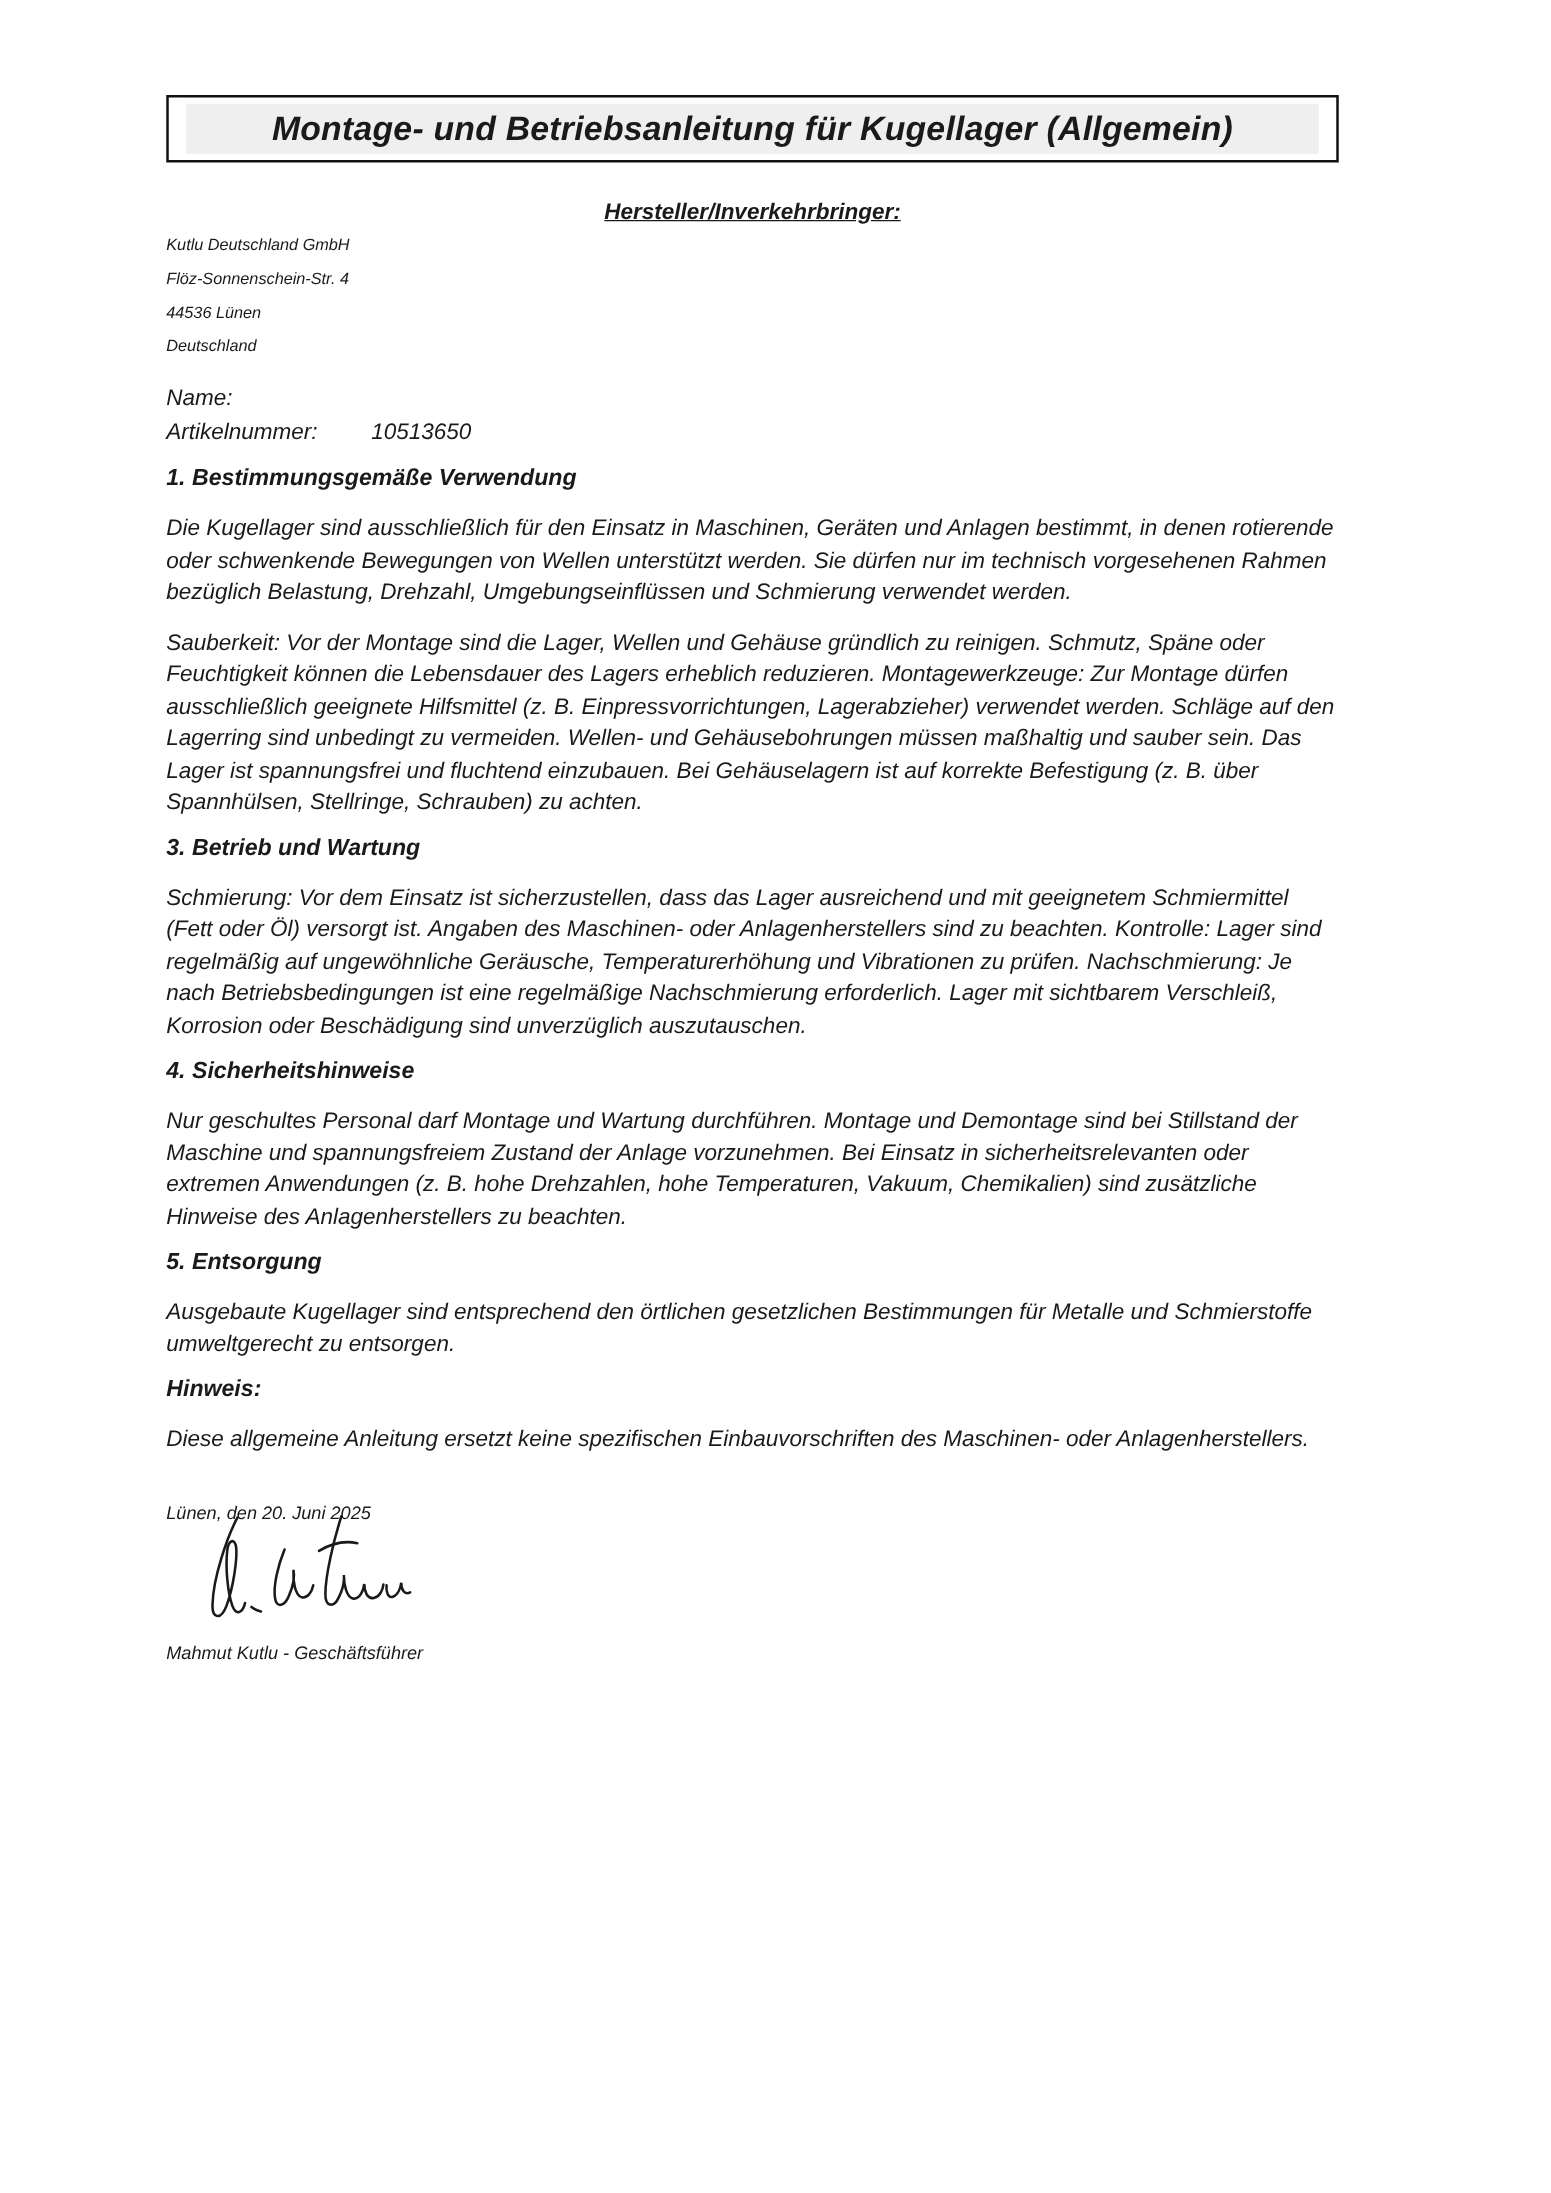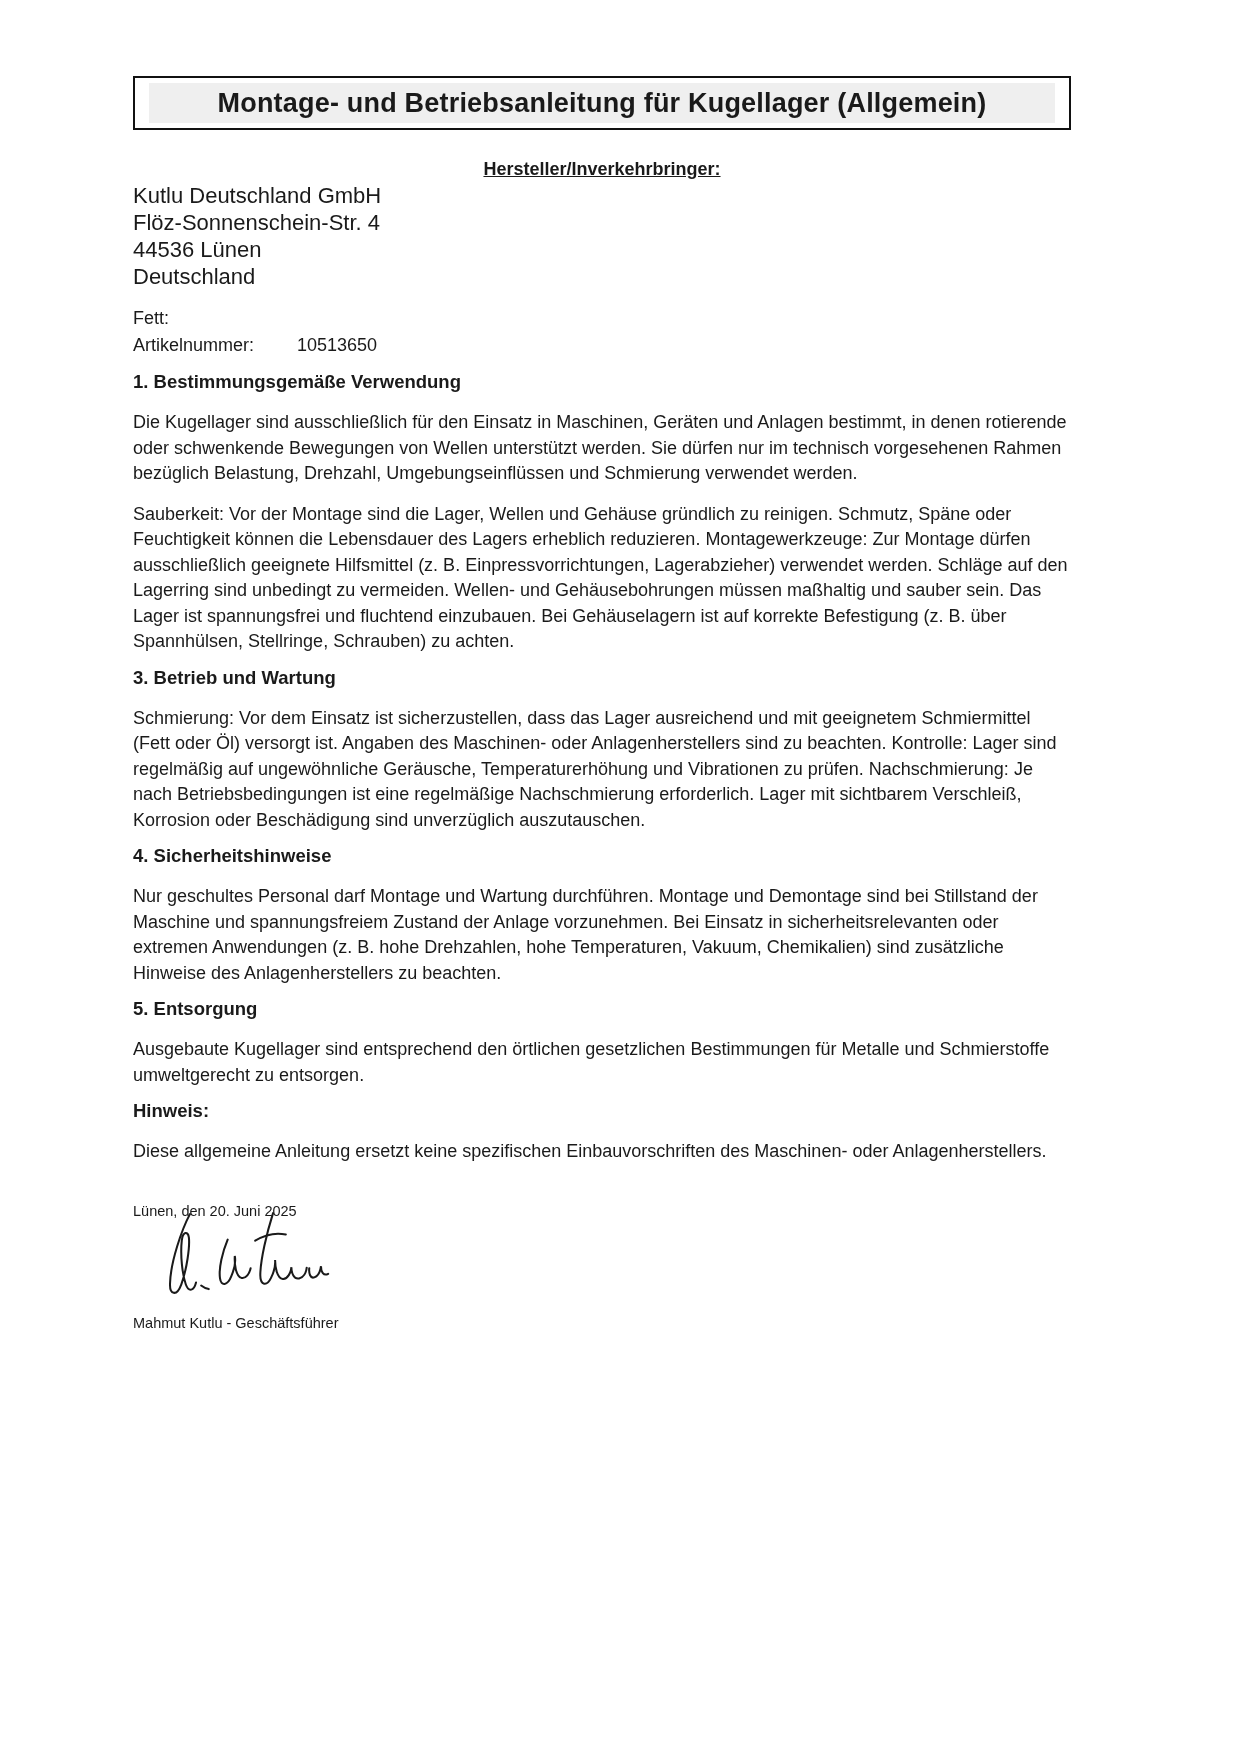--- a/index.html
+++ b/index.html
@@ -13,20 +13,21 @@
     font-family: "Liberation Sans", "DejaVu Sans", sans-serif;
     color: #1a1a1a;
     position: relative;
     overflow: hidden;
   }
   .page {
     box-sizing: border-box;
     width: 1204px;
     height: 1754px;
     padding: 76px 133px 0 133px;
+    font-style: italic;
   }
   .title-box {
     box-sizing: border-box;
     border: 2px solid #111111;
     padding: 5px 14px;
     margin-bottom: 26px;
   }
   .title-strip {
     background: #efefef;
     text-align: center;
@@ -41,21 +42,21 @@
   }
   .manu-label {
     font-size: 18px;
     font-weight: bold;
     text-decoration: underline;
     line-height: 26px;
     margin: 0;
     text-align: center;
   }
   .manu-line {
-    font-size: 22px;
+    font-size: 13px;
     line-height: 27px;
   }
   .product-block {
     margin-top: 15px;
   }
   .product-row {
     display: grid;
     grid-template-columns: 164px 1fr;
     font-size: 18px;
     line-height: 27px;
@@ -108,21 +109,21 @@
   <div class="manufacturer-block">
     <div class="manu-label">Hersteller/Inverkehrbringer:</div>
     <div class="manu-line">Kutlu Deutschland GmbH</div>
     <div class="manu-line">Flöz-Sonnenschein-Str. 4</div>
     <div class="manu-line">44536 Lünen</div>
     <div class="manu-line">Deutschland</div>
   </div>
 
   <div class="product-block">
     <div class="product-row">
-      <span>Fett:</span>
+      <span>Name:</span>
     </div>
     <div class="product-row">
       <span>Artikelnummer:</span>
       <span>10513650</span>
     </div>
   </div>
 
   <div>
     <h2 class="section-heading">1. Bestimmungsgemäße Verwendung</h2>
     <p class="section-body">Die Kugellager sind ausschließlich für den Einsatz in Maschinen, Geräten und Anlagen bestimmt, in denen rotierende oder schwenkende Bewegungen von Wellen unterstützt werden. Sie dürfen nur im technisch vorgesehenen Rahmen bezüglich Belastung, Drehzahl, Umgebungseinflüssen und Schmierung verwendet werden.</p>

